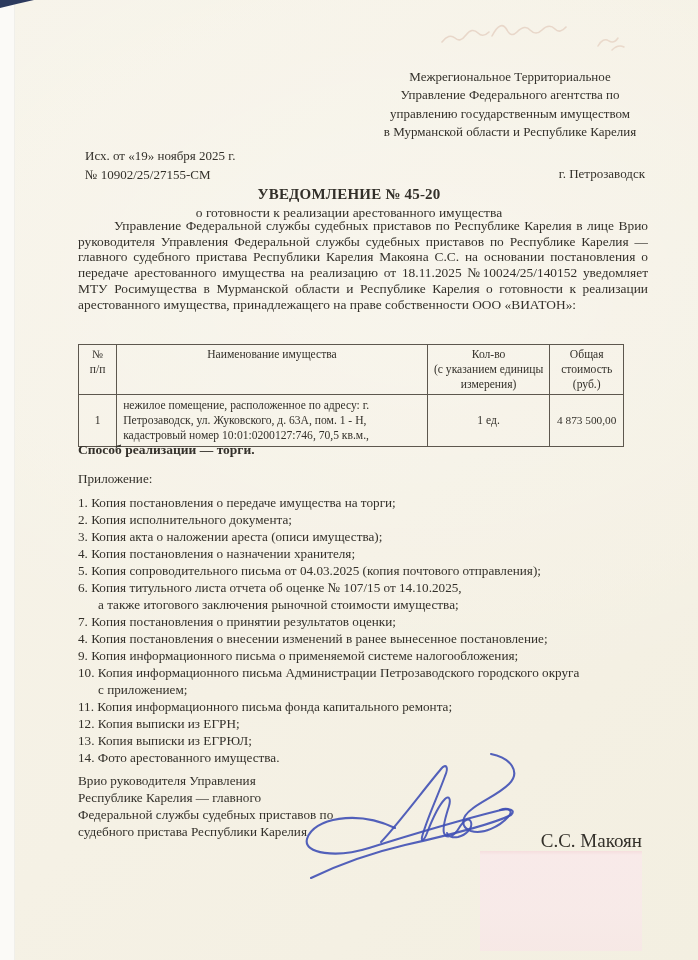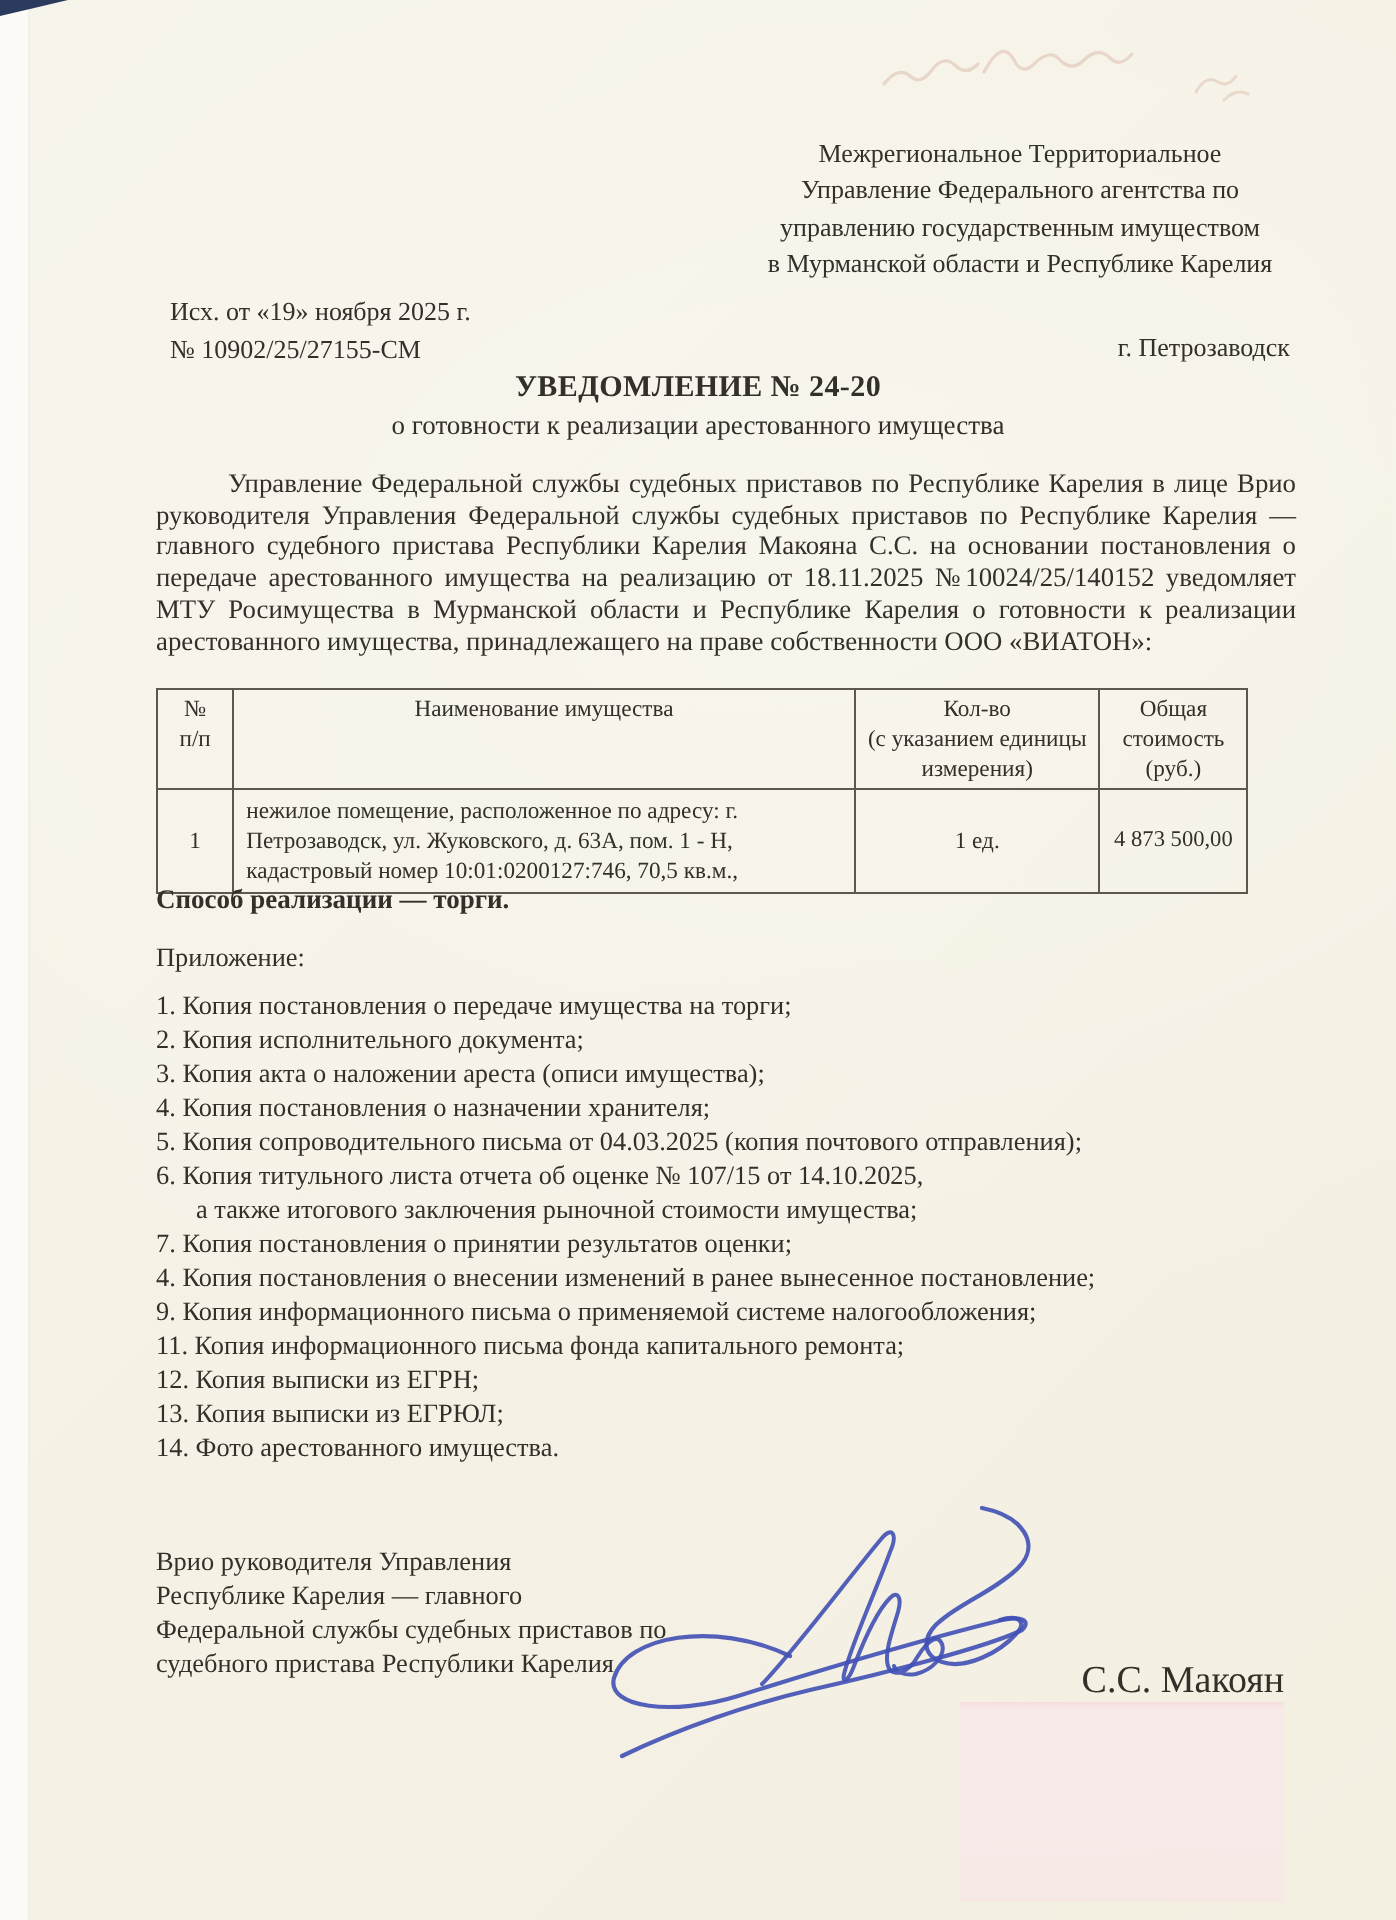--- a/index.html
+++ b/index.html
@@ -22,21 +22,21 @@
 
   .org-header{position:absolute;top:68px;right:49px;width:278px;
     text-align:center;font-size:13px;line-height:1.42;}
   .ref-left{position:absolute;left:85px;top:147px;font-size:13px;line-height:1.45;}
   .city{position:absolute;right:53px;top:166px;font-size:13px;}
 
   .title{position:absolute;left:0;top:186px;width:100%;text-align:center;
     font-size:15px;font-weight:bold;letter-spacing:.2px;}
   .subtitle{position:absolute;left:0;top:205px;width:100%;text-align:center;font-size:13.5px;}
 
-  .body-par{position:absolute;left:78px;top:234px;width:570px;
+  .body-par{position:absolute;left:78px;top:218px;width:570px;
     font-size:13.4px;line-height:15.7px;text-align:justify;text-indent:36px;margin:0;}
 
   table.prop{position:absolute;left:78px;top:344px;width:546px;
     border-collapse:collapse;table-layout:fixed;font-size:11.6px;}
   table.prop th,table.prop td{border:1px solid #5d574e;}
   table.prop th{font-weight:normal;text-align:center;vertical-align:top;
     padding:2px 3px;line-height:1.3;white-space:pre-line;}
   table.prop td{vertical-align:middle;padding:3px 6px;line-height:1.3;}
   td.c{text-align:center;}
   td.money{text-align:center;white-space:nowrap;font-size:11.3px;}
@@ -74,21 +74,21 @@
     <div>управлению государственным имуществом</div>
     <div>в Мурманской области и Республике Карелия</div>
   </div>
 
   <div class="ref-left">
     <div>Исх. от «19» ноября 2025 г.</div>
     <div>№ 10902/25/27155-СМ</div>
   </div>
   <div class="city">г. Петрозаводск</div>
 
-  <div class="title">УВЕДОМЛЕНИЕ № 24-20</div>
+  <div class="title">УВЕДОМЛЕНИЕ № 45-20</div>
   <div class="subtitle">о готовности к реализации арестованного имущества</div>
 
   <p class="body-par">Управление Федеральной службы судебных приставов по Республике Карелия в лице Врио руководителя Управления Федеральной службы судебных приставов по Республике Карелия — главного судебного пристава Республики Карелия Макояна С.С. на основании постановления о передаче арестованного имущества на реализацию от 18.11.2025 №10024/25/140152 уведомляет МТУ Росимущества в Мурманской области и Республике Карелия о готовности к реализации арестованного имущества, принадлежащего на праве собственности ООО «ВИАТОН»:</p>
 
   <table class="prop">
     <colgroup>
       <col style="width:7%">
         <col style="width:57%">
         <col style="width:22.5%">
         <col style="width:13.5%">
@@ -123,20 +123,22 @@
     <li>1. Копия постановления о передаче имущества на торги;</li>
     <li>2. Копия исполнительного документа;</li>
     <li>3. Копия акта о наложении ареста (описи имущества);</li>
     <li>4. Копия постановления о назначении хранителя;</li>
     <li>5. Копия сопроводительного письма от 04.03.2025 (копия почтового отправления);</li>
     <li>6. Копия титульного листа отчета об оценке № 107/15 от 14.10.2025,
 а также итогового заключения рыночной стоимости имущества;</li>
     <li>7. Копия постановления о принятии результатов оценки;</li>
     <li>4. Копия постановления о внесении изменений в ранее вынесенное постановление;</li>
     <li>9. Копия информационного письма о применяемой системе налогообложения;</li>
+    <li>10. Копия информационного письма Администрации Петрозаводского городского округа
+с приложением;</li>
     <li>11. Копия информационного письма фонда капитального ремонта;</li>
     <li>12. Копия выписки из ЕГРН;</li>
     <li>13. Копия выписки из ЕГРЮЛ;</li>
     <li>14. Фото арестованного имущества.</li>
   </ol>
 
   <div class="sig-block">
     <div>Врио руководителя Управления</div>
     <div>Республике Карелия — главного</div>
     <div>Федеральной службы судебных приставов по</div>

